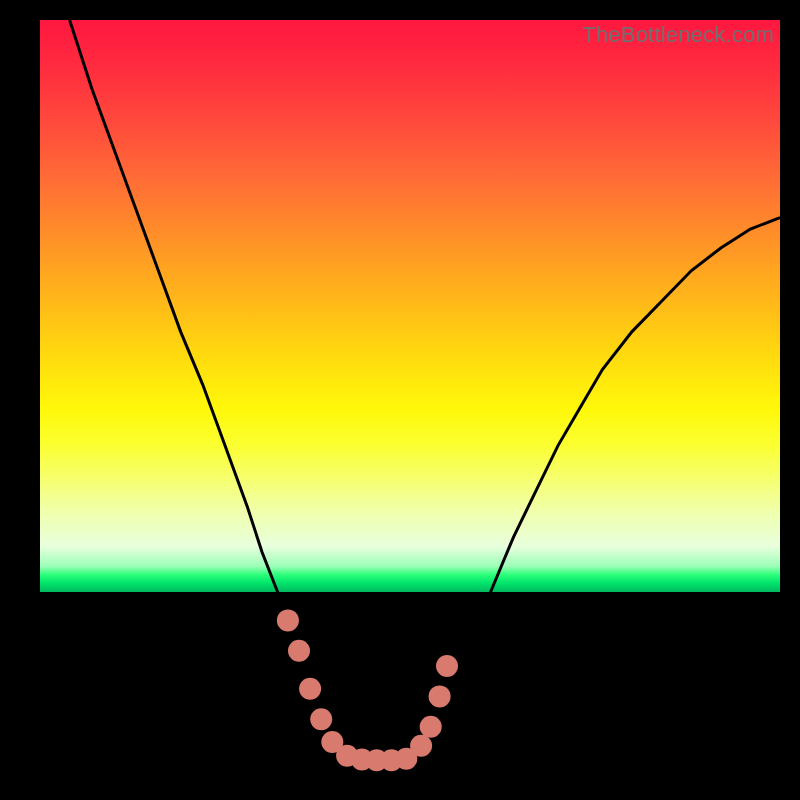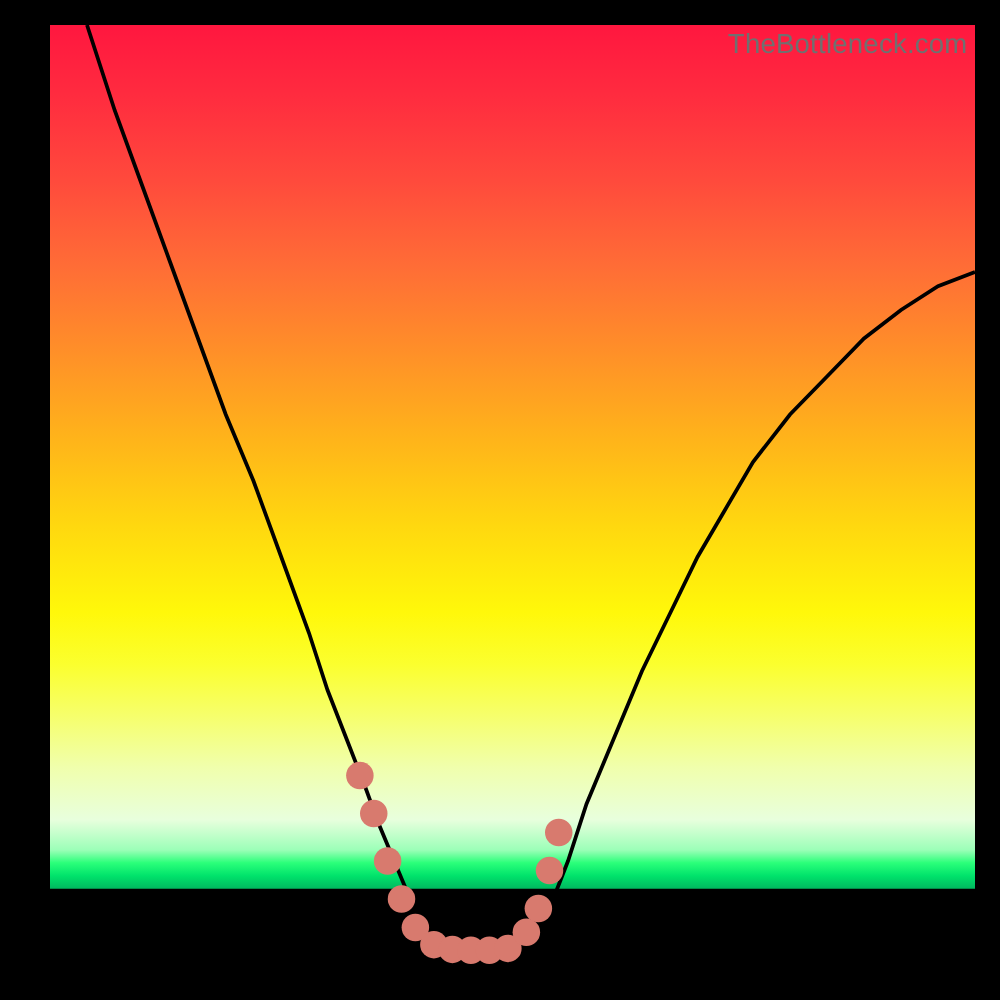--- a/index.html
+++ b/index.html
@@ -9,21 +9,21 @@
     height: 800px;
     background: #000;
     overflow: hidden;
     font-family: Arial, Helvetica, sans-serif;
   }
   .frame {
     position: absolute;
     left: 40px;
     top: 20px;
     width: 740px;
-    height: 691px;
+    height: 572px;
     background: linear-gradient(to bottom,
       #ff173f 0%,
       #ff2b3f 8%,
       #ff4a3c 18%,
       #ff6d36 28%,
       #ff9028 38%,
       #ffb41a 48%,
       #ffd80f 58%,
       #fff80a 68%,
       #fbff2e 74%,

